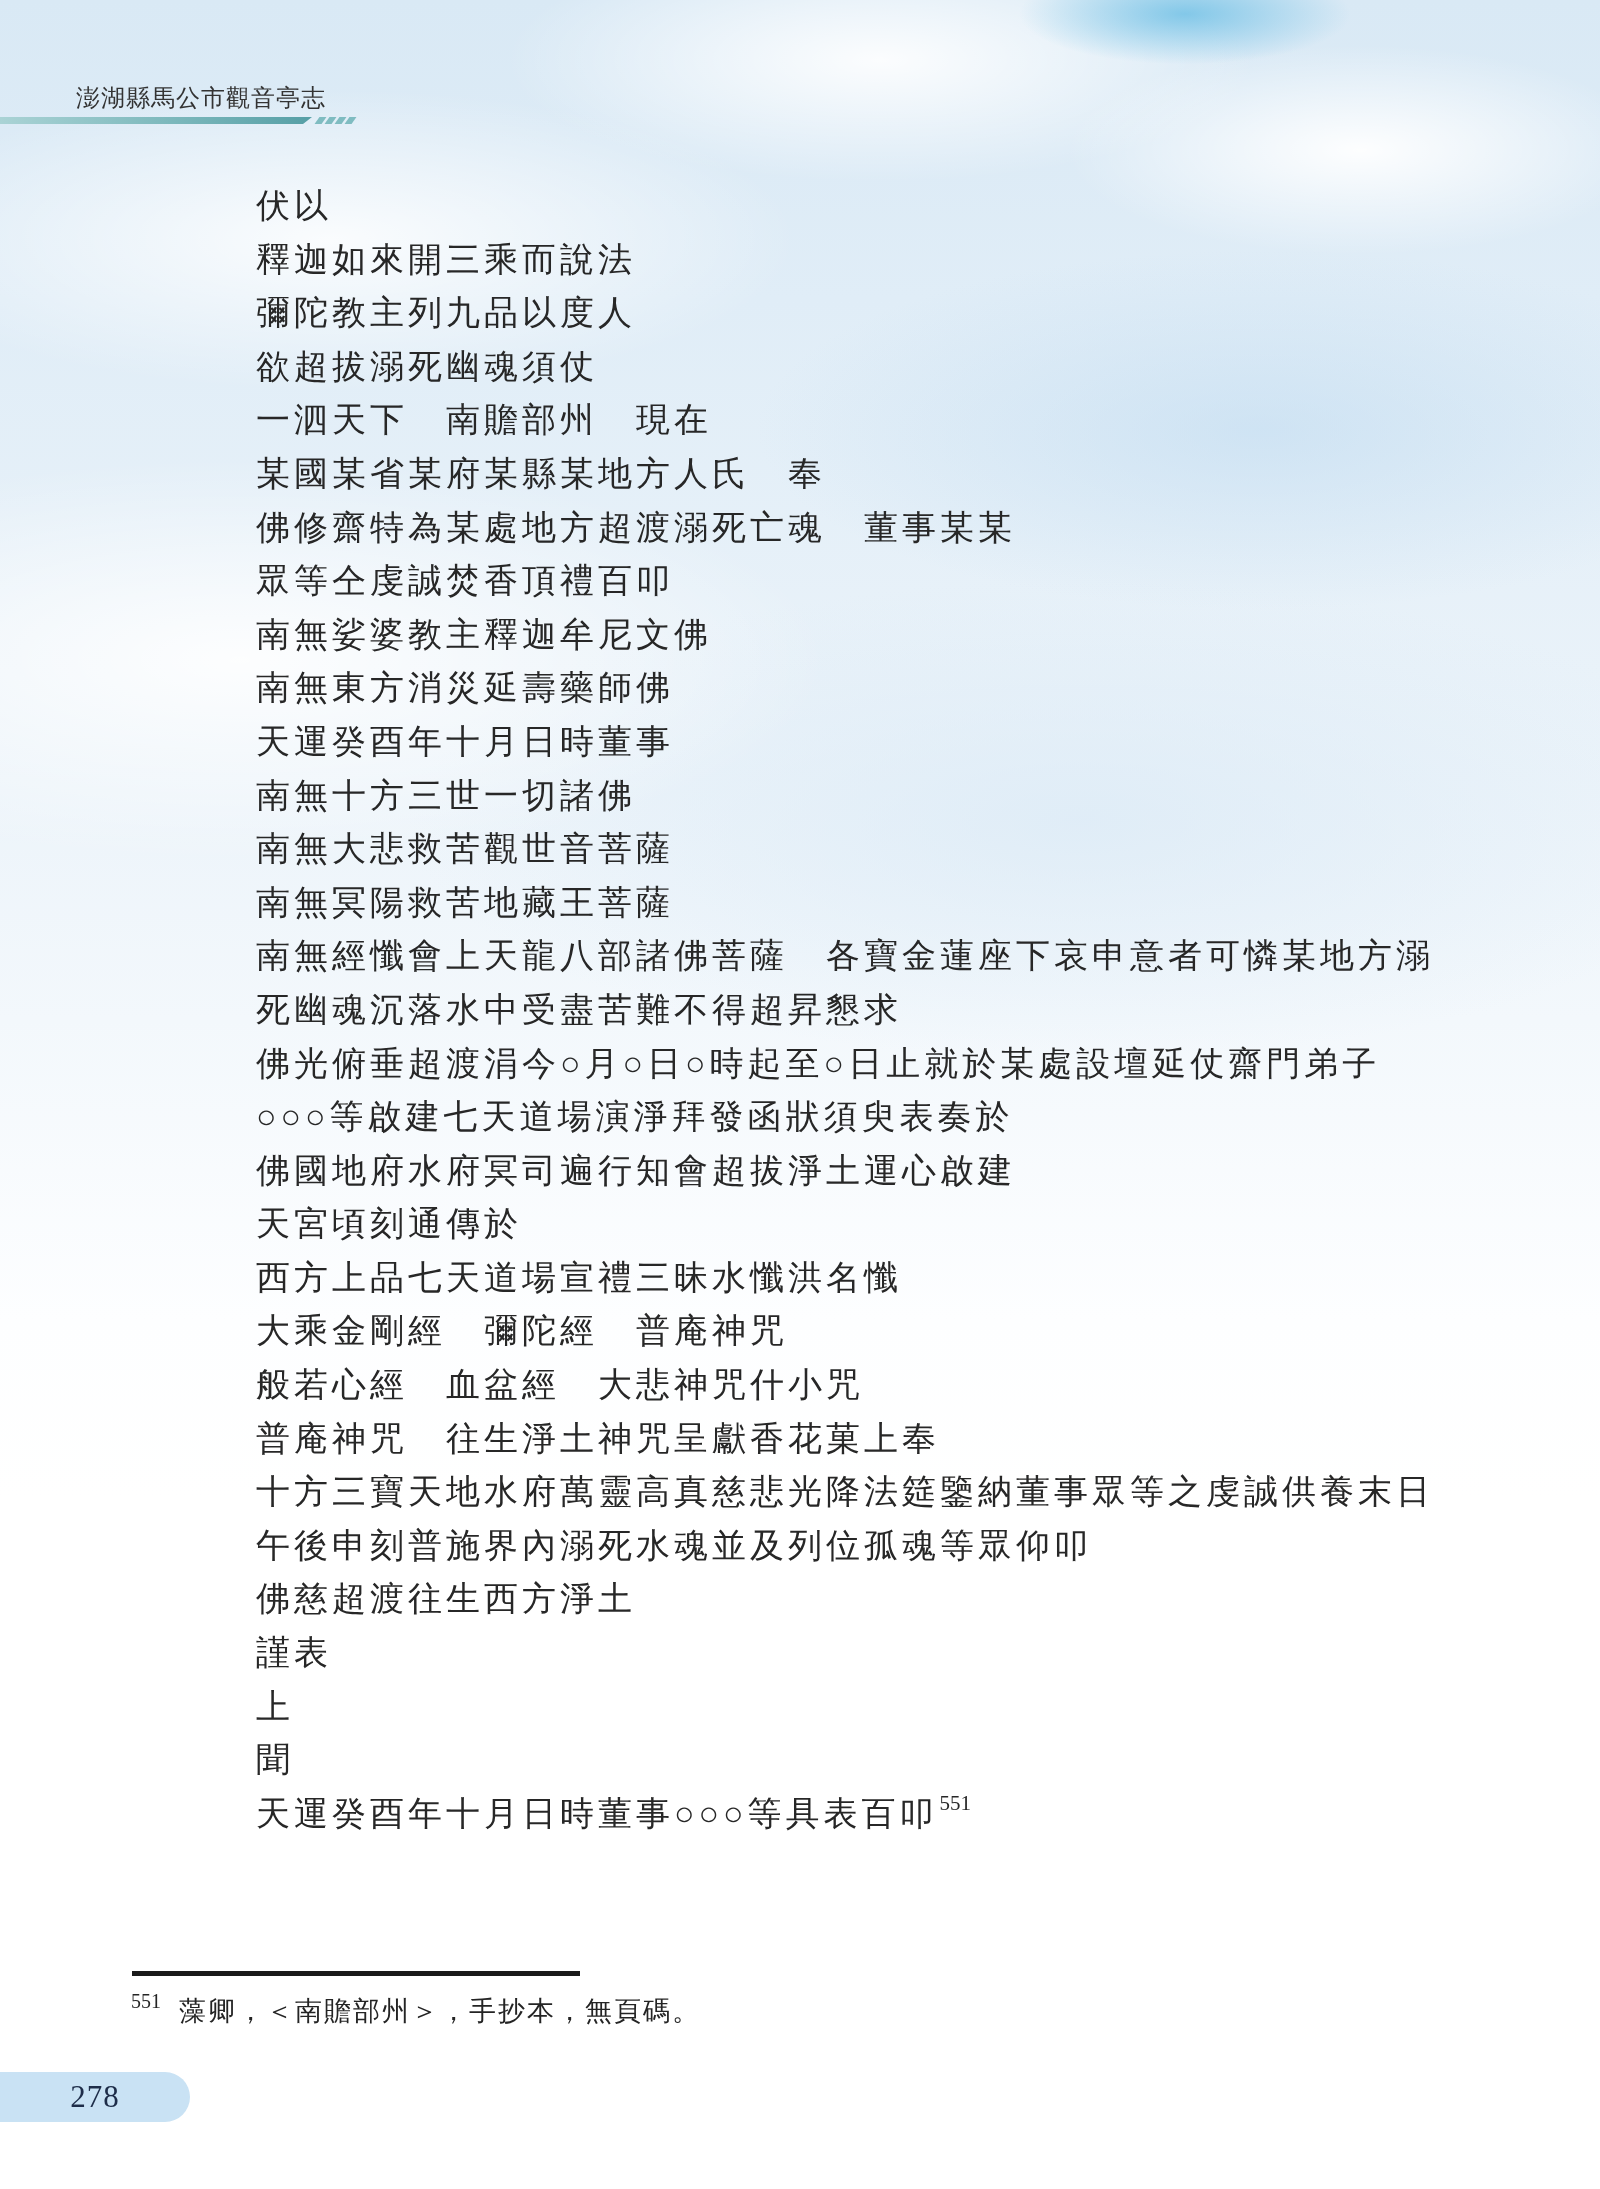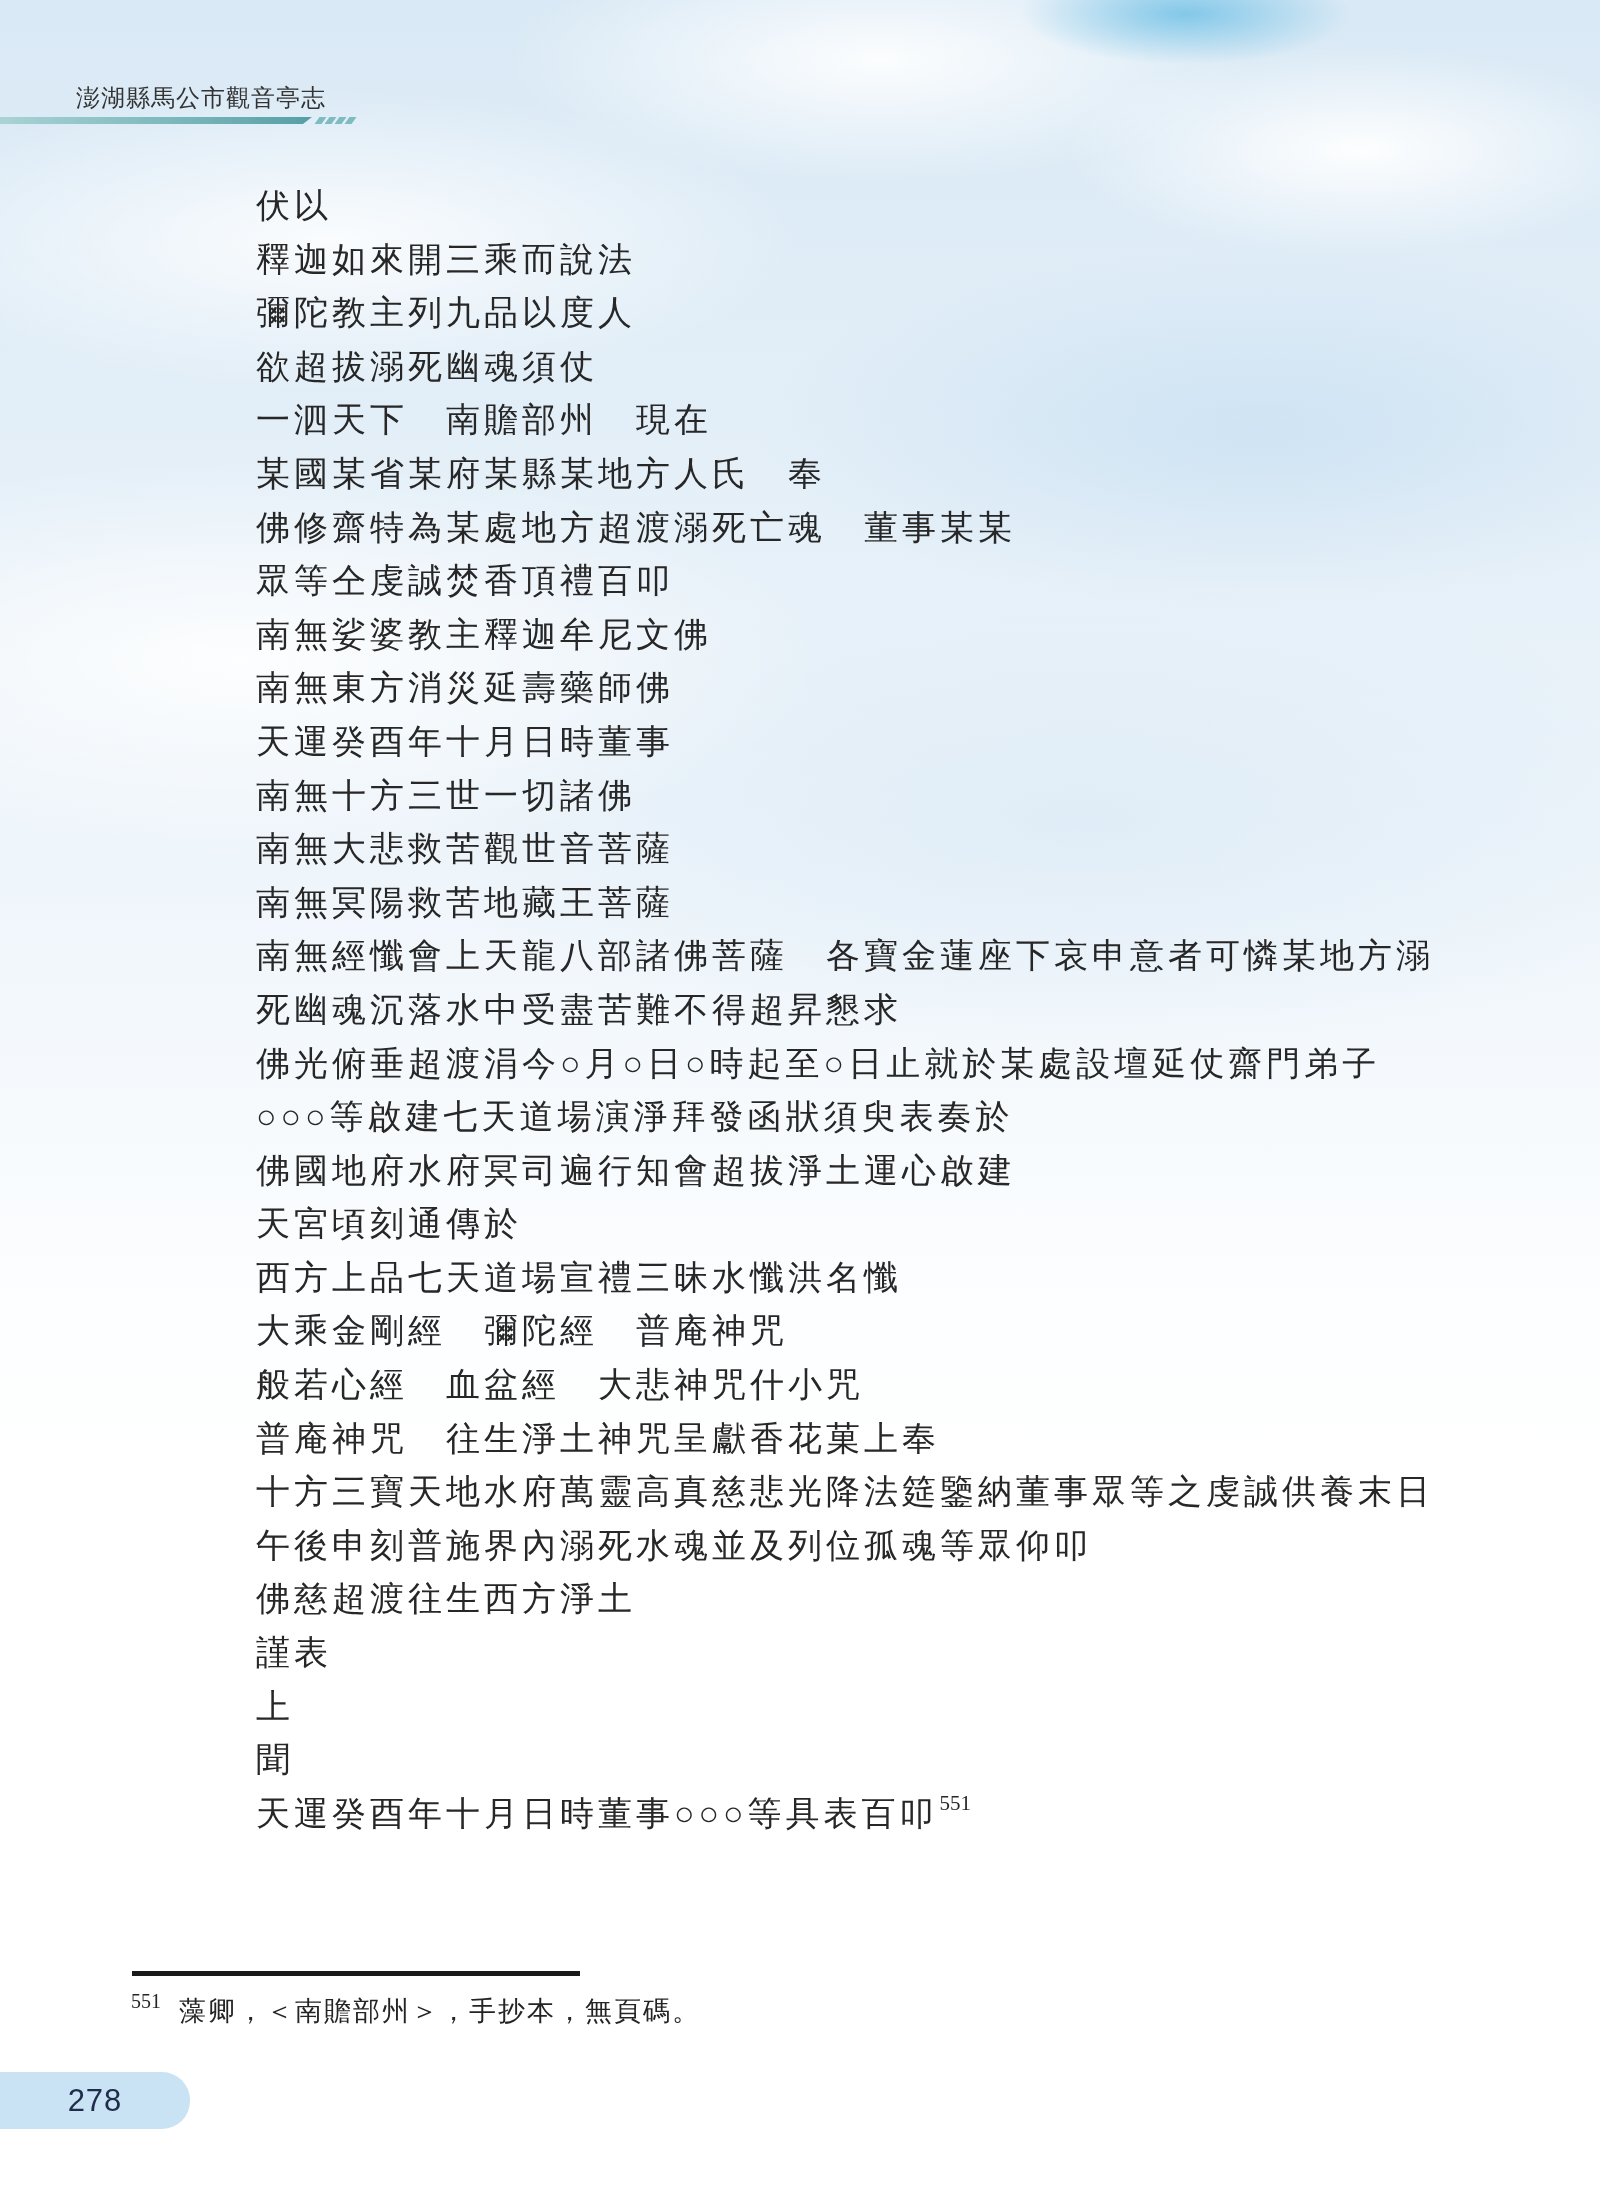--- a/index.html
+++ b/index.html
@@ -41,24 +41,24 @@
     font-size:21px; letter-spacing:0; line-height:0;
     position:relative; top:-2px; left:2px; vertical-align:super;
   }
   .footnote-rule { position:absolute; left:132px; top:1971px; width:448px; height:5px; background:#1a1a1a; }
   .footnote {
     position:absolute; left:131px; top:1992px;
     font-size:27px; color:#242424; letter-spacing:2px; white-space:nowrap;
   }
   .footnote sup { font-size:20px; letter-spacing:0; margin-right:18px; position:relative; top:-2px; vertical-align:super; }
   .page-badge {
-    position:absolute; left:0; top:2072px; width:190px; height:57px;
+    position:absolute; left:0; top:2072px; width:190px; height:50px;
     background:var(--badge-blue,#c9e2f4); border-radius:0 28px 28px 0;
     display:flex; align-items:center; justify-content:center;
-    font-family:Liberation Sans, sans-serif;
+    font-family:Liberation Serif, serif;
     font-size:31px; color:var(--badge-text,#1e2d49); letter-spacing:1px;
   }
 </style>
 </head>
 <body>
 
 <div class="page">
   <div class="sky"></div>
 
   <div class="header-title">澎湖縣馬公市觀音亭志</div>

